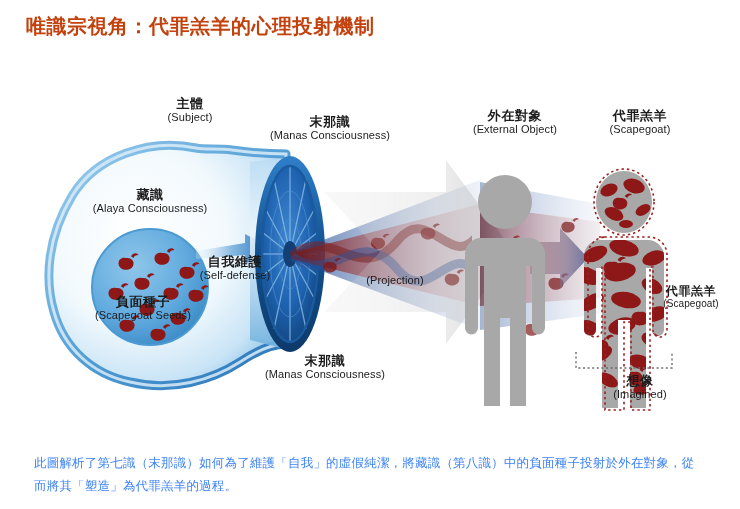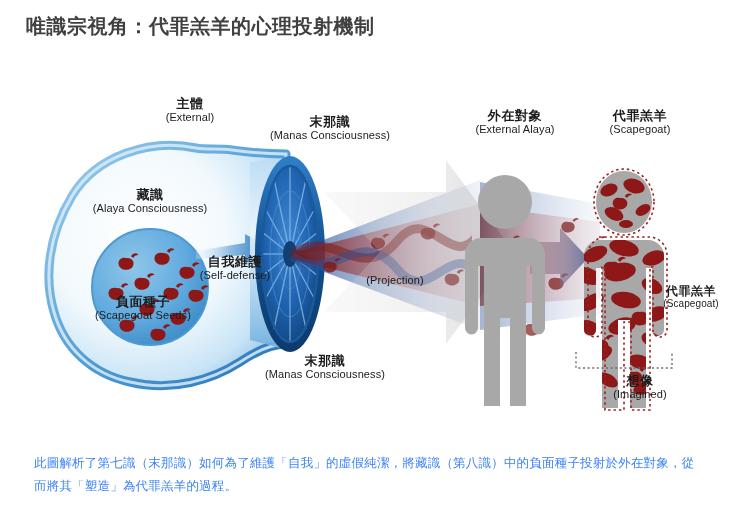--- a/index.html
+++ b/index.html
@@ -14,21 +14,21 @@
   }
   #page{position:absolute;inset:0;width:740px;height:509px;}
 
   
   .title{
     position:absolute;
     left:26px; top:13px;
     font-size:20px;
     font-weight:700;
     letter-spacing:.5px;
-    color:#404040;
+    color:#c2410c;
     white-space:nowrap;
   }
   .title-rule{
     position:absolute;
     left:0; top:57px; width:740px; height:1px;
     background:#ffffff;
   }
 
   
   .stage{
@@ -362,21 +362,21 @@
       </g>
 
       <g fill="none" stroke="#6b6b6b" stroke-width="1.4" stroke-dasharray="2 2.6">
         <path d="M576,290 L576,306 L672,306 L672,290"></path>
       </g>
 
     </svg>
 
     <div class="lbl" id="lbl-subject">
       <span class="cn">主體</span>
-      <span class="en">(External)</span>
+      <span class="en">(Subject)</span>
     </div>
 
     <div class="lbl" id="lbl-manas-top">
       <span class="cn">末那識</span>
       <span class="en">(Manas Consciousness)</span>
     </div>
 
     <div class="lbl" id="lbl-alaya">
       <span class="cn">藏識</span>
       <span class="en">(Alaya Consciousness)</span>
@@ -396,21 +396,21 @@
       <span class="cn">末那識</span>
       <span class="en">(Manas Consciousness)</span>
     </div>
 
     <div class="lbl" id="lbl-projection">
       <span class="en">(Projection)</span>
     </div>
 
     <div class="lbl" id="lbl-external">
       <span class="cn">外在對象</span>
-      <span class="en">(External Alaya)</span>
+      <span class="en">(External Object)</span>
     </div>
 
     <div class="lbl" id="lbl-scape-top">
       <span class="cn">代罪羔羊</span>
       <span class="en">(Scapegoat)</span>
     </div>
 
     <div class="lbl small" id="lbl-scape-rt">
       <span class="cn">代罪羔羊</span>
       <span class="en">(Scapegoat)</span>

